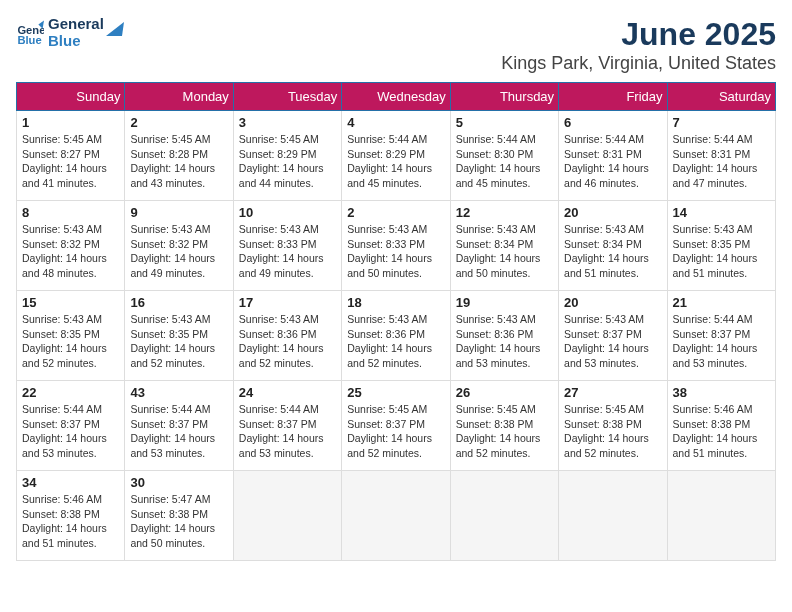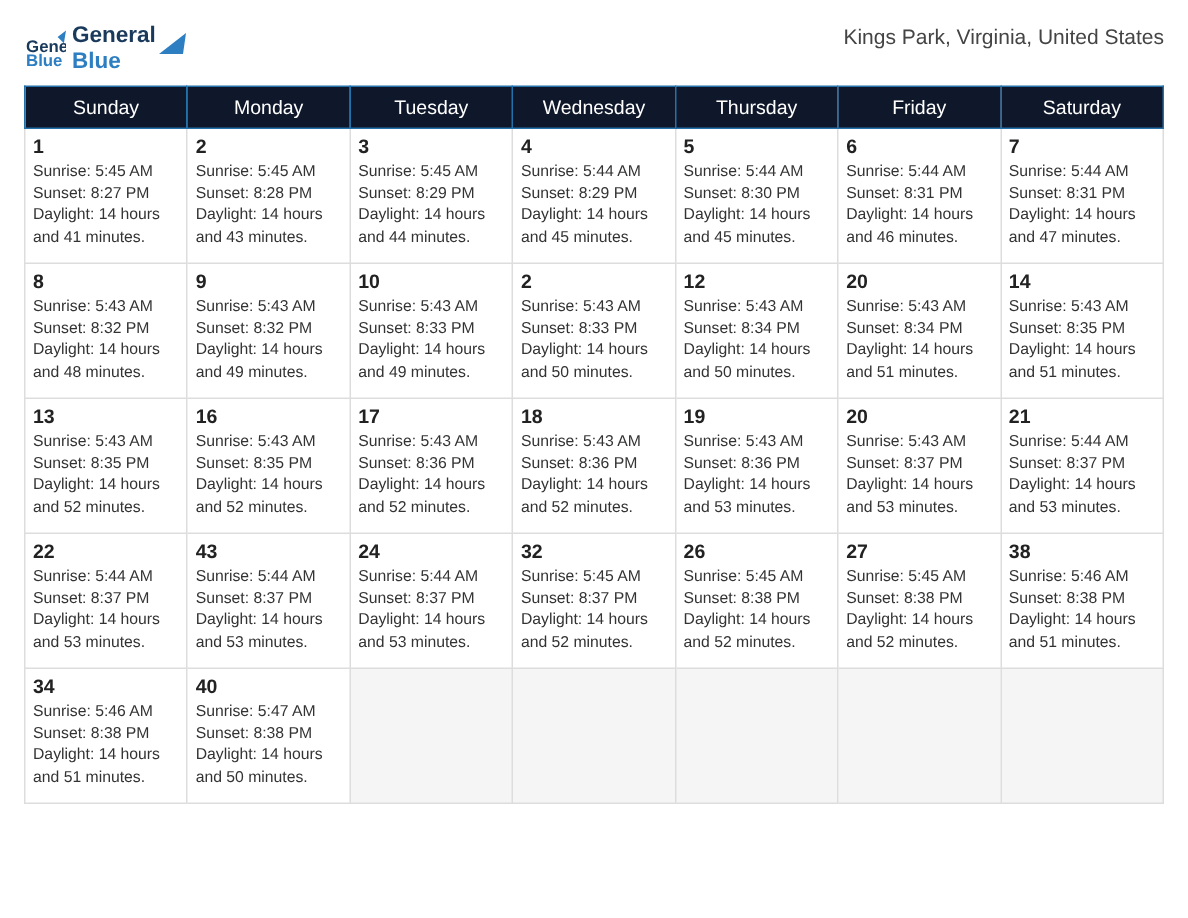--- a/index.html
+++ b/index.html
@@ -28,34 +28,34 @@
     }
     .title-block {
       text-align: right;
     }
     .month-title {
       font-size: 32px;
       font-weight: bold;
       color: #1a3a5c;
     }
     .location {
-      font-size: 14px;
+      font-size: 18px;
       color: #444;
     }
     .calendar {
       width: 100%;
       border-collapse: collapse;
       border: 1px solid #ccc;
     }
     .calendar th {
-      background-color: #0f172a;
+      background-color: #be185d;
       color: #fff;
       font-size: 13px;
       padding: 6px 4px;
-      text-align: center;
+      text-align: right;
       border: 1px solid #2470a8;
       font-weight: normal;
     }
     .calendar td {
       vertical-align: top;
       padding: 4px 5px;
       border: 1px solid #ddd;
       font-size: 10.5px;
       color: #222;
       background: #fff;
@@ -89,20 +89,21 @@
     </svg>
     <div style="display:flex;flex-direction:column;line-height:1.1;">
       <span style="font-size:15px;font-weight:bold;color:#1a3a5c;">General</span>
       <span style="font-size:15px;font-weight:bold;color:#2e7fc1;">Blue</span>
     </div>
     <svg width="22" height="22" viewBox="0 0 22 22" style="margin-left:-2px;margin-top:-8px;">
       <polygon points="4,18 22,4 20,18" fill="#2e7fc1"></polygon>
     </svg>
   </div>
   <div class="title-block">
+    <div class="month-title">June 2025</div>
     <div class="location">Kings Park, Virginia, United States</div>
   </div>
 </div>
 
 <table class="calendar">
   <thead>
     <tr>
     <th>Sunday</th>
         <th>Monday</th>
         <th>Tuesday</th>
@@ -168,21 +169,21 @@
           <span class="day-num">20</span>
           <div class="day-info">Sunrise: 5:43 AM<br>Sunset: 8:34 PM<br>Daylight: 14 hours and 51 minutes.</div>
         </td>
         <td>
           <span class="day-num">14</span>
           <div class="day-info">Sunrise: 5:43 AM<br>Sunset: 8:35 PM<br>Daylight: 14 hours and 51 minutes.</div>
         </td>
       </tr>
       <tr>
         <td>
-          <span class="day-num">13</span>
+          <span class="day-num">15</span>
           <div class="day-info">Sunrise: 5:43 AM<br>Sunset: 8:35 PM<br>Daylight: 14 hours and 52 minutes.</div>
         </td>
         <td>
           <span class="day-num">16</span>
           <div class="day-info">Sunrise: 5:43 AM<br>Sunset: 8:35 PM<br>Daylight: 14 hours and 52 minutes.</div>
         </td>
         <td>
           <span class="day-num">17</span>
           <div class="day-info">Sunrise: 5:43 AM<br>Sunset: 8:36 PM<br>Daylight: 14 hours and 52 minutes.</div>
         </td>
@@ -210,21 +211,21 @@
         </td>
         <td>
           <span class="day-num">43</span>
           <div class="day-info">Sunrise: 5:44 AM<br>Sunset: 8:37 PM<br>Daylight: 14 hours and 53 minutes.</div>
         </td>
         <td>
           <span class="day-num">24</span>
           <div class="day-info">Sunrise: 5:44 AM<br>Sunset: 8:37 PM<br>Daylight: 14 hours and 53 minutes.</div>
         </td>
         <td>
-          <span class="day-num">32</span>
+          <span class="day-num">25</span>
           <div class="day-info">Sunrise: 5:45 AM<br>Sunset: 8:37 PM<br>Daylight: 14 hours and 52 minutes.</div>
         </td>
         <td>
           <span class="day-num">26</span>
           <div class="day-info">Sunrise: 5:45 AM<br>Sunset: 8:38 PM<br>Daylight: 14 hours and 52 minutes.</div>
         </td>
         <td>
           <span class="day-num">27</span>
           <div class="day-info">Sunrise: 5:45 AM<br>Sunset: 8:38 PM<br>Daylight: 14 hours and 52 minutes.</div>
         </td>
@@ -232,21 +233,21 @@
           <span class="day-num">38</span>
           <div class="day-info">Sunrise: 5:46 AM<br>Sunset: 8:38 PM<br>Daylight: 14 hours and 51 minutes.</div>
         </td>
       </tr>
       <tr>
         <td>
           <span class="day-num">34</span>
           <div class="day-info">Sunrise: 5:46 AM<br>Sunset: 8:38 PM<br>Daylight: 14 hours and 51 minutes.</div>
         </td>
         <td>
-          <span class="day-num">40</span>
+          <span class="day-num">30</span>
           <div class="day-info">Sunrise: 5:47 AM<br>Sunset: 8:38 PM<br>Daylight: 14 hours and 50 minutes.</div>
         </td>
         <td class="empty"></td>
         <td class="empty"></td>
         <td class="empty"></td>
         <td class="empty"></td>
         <td class="empty"></td>
       </tr>
     </tbody>
 </table>

